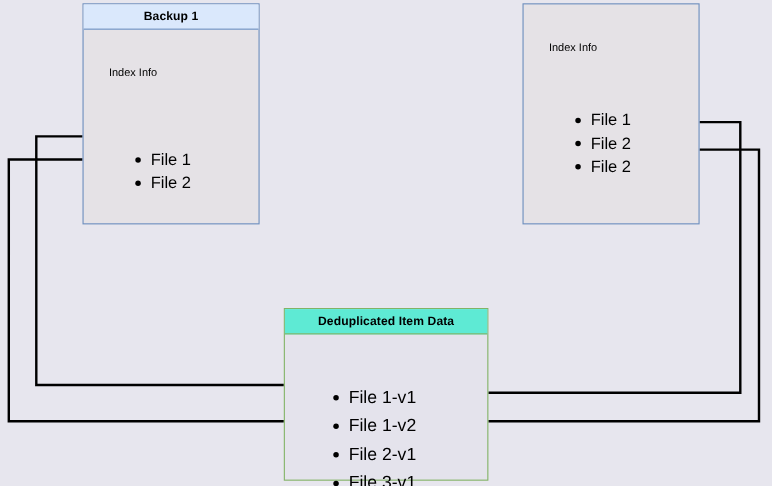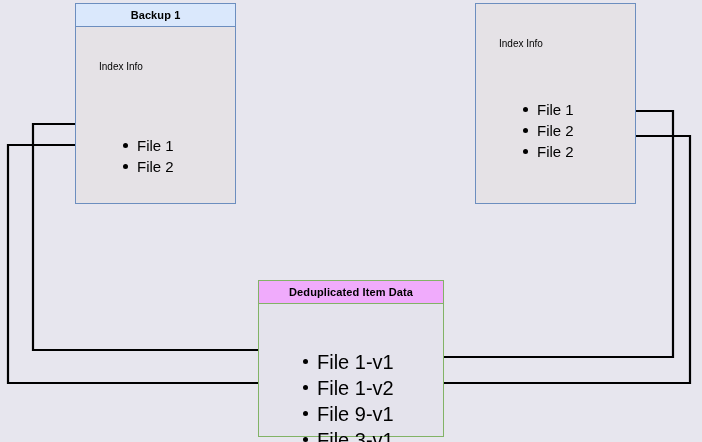--- a/index.html
+++ b/index.html
@@ -44,21 +44,21 @@
     border-bottom: 1px solid #6c8ebf;
     display: flex;
     align-items: center;
     justify-content: center;
     font-size: 11px;
     font-weight: bold;
     color: #000000;
     letter-spacing: 0.1px;
   }
   .box.green .box-header {
-    background: #f0abfc;
+    background: #5eead4;
     border-bottom-color: #82b366;
   }
   .box-body {
     position: relative;
     height: calc(100% - 23px);
   }
   .index-label {
     position: absolute;
     font-size: 10px;
     color: #000;
@@ -82,21 +82,21 @@
     content: "";
     position: absolute;
     left: 2px;
     top: 8px;
     width: 5px;
     height: 5px;
     border-radius: 50%;
     background: #000;
   }
   .dedup-list li {
-    font-size: 20px;
+    font-size: 16px;
     line-height: 26px;
   }
   .dedup-list li::before {
     top: 10px;
   }
 </style>
 </head>
 <body>
 
 <div id="canvas">
@@ -149,19 +149,19 @@
       </ul>
     </div>
   </div>
 
   <div class="box green" style="left:258px; top:280px; width:186px; height:157px;">
     <div class="box-header">Deduplicated Item Data</div>
     <div class="box-body">
       <ul class="file-list dedup-list" style="left:42px; top:45px;">
         <li>File 1-v1</li>
         <li>File 1-v2</li>
-        <li>File 9-v1</li>
+        <li>File 2-v1</li>
         <li>File 3-v1</li>
       </ul>
     </div>
   </div>
 
 </div>
 
 </body></html>

